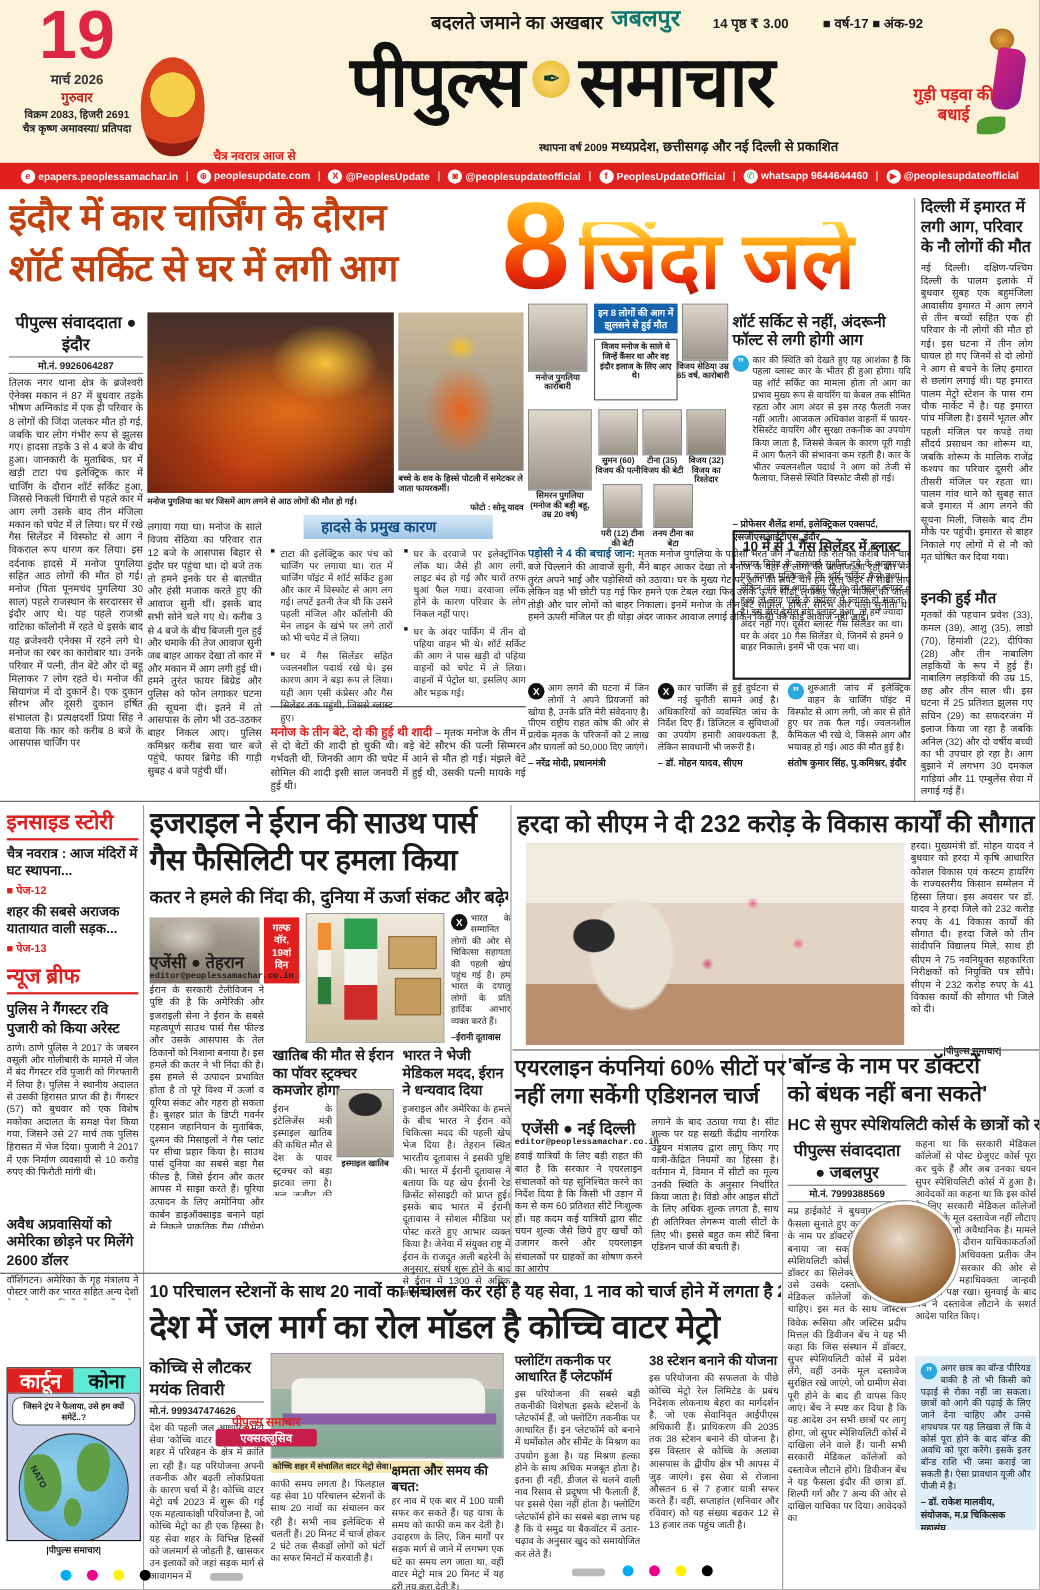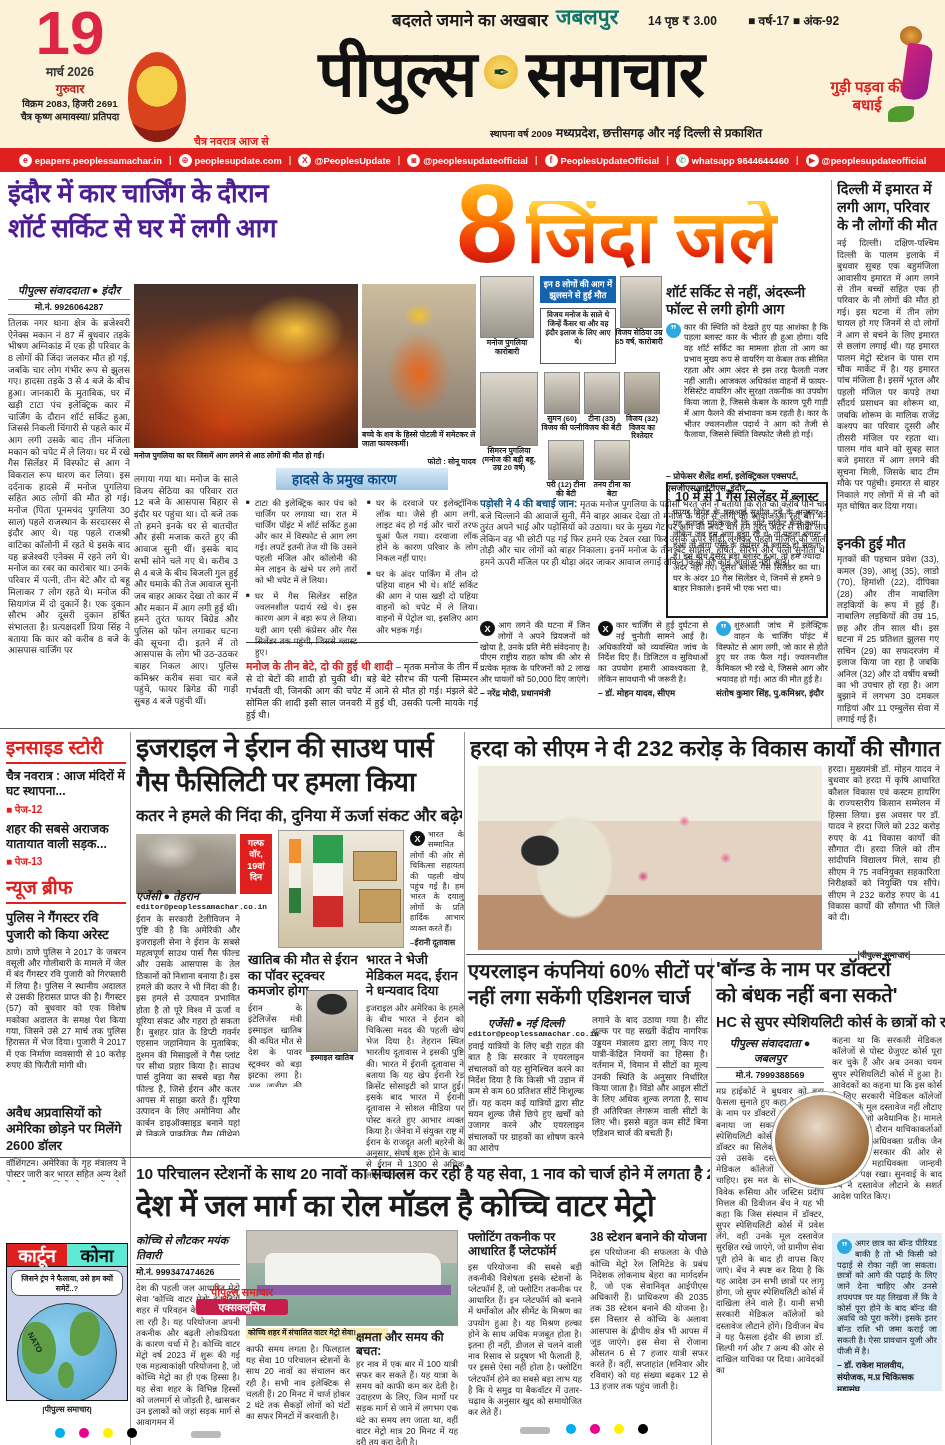--- a/index.html
+++ b/index.html
@@ -28,27 +28,27 @@
   .gudi-cloth{width:26px;height:56px;background:linear-gradient(120deg,#d2217c,#8e1a8a);border-radius:4px 10px 14px 8px;transform:rotate(8deg);}
   .gudi-pot{width:22px;height:20px;border-radius:50%;background:radial-gradient(#e9a441,#9c5a14);}
   .gudi-leaf{width:26px;height:16px;border-radius:50% 10% 50% 10%;background:#4f9b2f;}
   .socialbar{left:0;top:148px;width:945px;height:24px;background:#e0201f;display:flex;align-items:center;
              justify-content:center;gap:7px;color:#fff;font-size:9.3px;font-weight:bold;white-space:nowrap;}
   .sicon{width:13px;height:13px;border-radius:50%;background:#fff;color:#e0201f;display:inline-flex;
          align-items:center;justify-content:center;font-size:8.5px;font-weight:900;margin-right:3px;}
   .sdiv{color:#ffd;opacity:.8;}
 
   
-  .hl1{font-size:26px;font-weight:900;line-height:1.35;color:#4c1d95;letter-spacing:-.5px;white-space:nowrap;}
+  .hl1{font-size:34px;font-weight:900;line-height:1.35;color:#c2410c;letter-spacing:-.5px;white-space:nowrap;}
   .firetext{font-weight:900;color:#e8420c;}
   @supports ((-webkit-background-clip:text) or (background-clip:text)){
     .firetext{background:linear-gradient(180deg,#ffd23e 4%,#ff8a00 38%,#ea2a0b 72%,#9c0d05);
               -webkit-background-clip:text;background-clip:text;color:transparent;}
   }
-  .byline{font-size:11px;font-weight:bold;text-align:center;font-style:italic;}
+  .byline{font-size:15px;font-weight:bold;text-align:center;}
   .phone{font-size:8.8px;font-weight:bold;text-align:center;border-top:1px solid #777;border-bottom:1px solid #777;padding:1px 0;margin:2px 0 3px;}
   .ph-fire{background:
       radial-gradient(70px 50px at 72% 28%,#f8c43c,transparent 70%),
       radial-gradient(150px 90px at 58% 55%,#f07818cc,transparent 72%),
       radial-gradient(220px 140px at 40% 85%,#c33b10,transparent 78%),
       linear-gradient(180deg,#43302c,#7c3a1a 55%,#2d1410);}
   .ph-man{background:
       radial-gradient(26px 20px at 50% 22%,#f2c22e,transparent 60%),
       radial-gradient(46px 60px at 50% 62%,#e8651d,transparent 70%),
       linear-gradient(180deg,#cdbd9f,#8b7f72);}
@@ -295,21 +295,21 @@
     <div class="abs" style="left:10px;top:8px;width:12px;height:74px;background:linear-gradient(180deg,#f19133 33%,#f4f2ea 33% 66%,#2e7d3c 66%);"></div>
     <div class="abs" style="left:34px;top:4px;width:30px;height:92px;background:linear-gradient(180deg,#2e9e4f 30%,#f6f4ee 30% 66%,#cf2b2b 66%);"></div>
     <div class="abs" style="left:74px;top:20px;width:44px;height:30px;background:#c9a468;border:1px solid #8a6c3c;"></div>
     <div class="abs" style="left:80px;top:58px;width:42px;height:34px;background:#c49c5e;border:1px solid #8a6c3c;"></div>
   </div>
   <div class="abs" style="left:410px;top:830px;width:54px;height:158px;overflow:hidden;">
     <span class="quote-ic">X</span>
     <div class="qt" style="font-size:8px;">भारत के सम्मानित लोगों की ओर से चिकित्सा सहायता की पहली खेप पहुंच गई है। हम भारत के दयालु लोगों के प्रति हार्दिक आभार व्यक्त करते हैं।</div>
     <div class="qattr" style="font-size:8px;">–ईरानी दूतावास</div>
   </div>
-  <div class="abs" style="left:136px;top:888px;width:104px;">
+  <div class="abs" style="left:136px;top:864px;width:104px;">
     <div class="byline" style="text-align:left;">एजेंसी ● तेहरान</div>
     <div class="mail">editor@peoplessamachar.co.in</div>
     <div class="body" style="font-size:8.7px;height:222px;margin-top:3px;">ईरान के सरकारी टेलीविजन ने पुष्टि की है कि अमेरिकी और इजराइली सेना ने ईरान के सबसे महत्वपूर्ण साउथ पार्स गैस फील्ड और उसके आसपास के तेल ठिकानों को निशाना बनाया है। इस हमले की कतर ने भी निंदा की है। इस हमले से उत्पादन प्रभावित होता है तो पूरे विश्व में ऊर्जा व यूरिया संकट और गहरा हो सकता है। बुशहर प्रांत के डिप्टी गवर्नर एहसान जहानियान के मुताबिक, दुश्मन की मिसाइलों ने गैस प्लांट पर सीधा प्रहार किया है। साउथ पार्स दुनिया का सबसे बड़ा गैस फील्ड है, जिसे ईरान और कतर आपस में साझा करते हैं। यूरिया उत्पादन के लिए अमोनिया और कार्बन डाइऑक्साइड बनाने यहां से निकले प्राकृतिक गैस (मीथेन) का उपयोग किया जाता है।</div>
   </div>
   <div class="abs" style="left:248px;top:952px;width:112px;">
     <div class="subhd2">खातिब की मौत से ईरान का पॉवर स्ट्रक्चर कमजोर होगा</div>
     <div class="abs" style="right:2px;top:38px;width:52px;height:62px;background:
          radial-gradient(26px 18px at 50% 22%,#2a2a2a 0 55%,transparent 60%),
          linear-gradient(180deg,#cfc8bd,#a79f92);border:1px solid #888;"></div>
     <div class="abs cap ctr" style="right:0;top:102px;width:56px;">इस्माइल खातिब</div>
@@ -387,21 +387,21 @@
   </div>
 
   <div class="abs" style="left:246px;top:1230px;width:212px;height:96px;background:linear-gradient(180deg,#c8c4bb 0 34%,#9fb6a9 34%,#7fa394);overflow:hidden;border:1px solid #999;">
     <div class="abs" style="left:18px;top:22px;width:176px;height:34px;background:#f2f2ee;border-radius:8px 14px 4px 4px;"></div>
     <div class="abs" style="left:10px;top:54px;width:194px;height:10px;background:#8a5da8;"></div>
   </div>
   <div class="abs" style="left:196px;top:1284px;width:92px;text-align:center;">
     <div class="b red" style="font-size:11px;">पीपुल्स समाचार</div>
     <div class="badge2">एक्सक्लूसिव</div>
   </div>
-  <div class="abs cap hilite" style="left:246px;top:1328px;width:142px;padding:1px 2px;">कोच्चि शहर में संचालित वाटर मेट्रो सेवा।</div>
+  <div class="abs cap hilite" style="left:246px;top:1328px;width:158px;padding:1px 2px;">कोच्चि शहर में संचालित वाटर मेट्रो सेवा।</div>
   <div class="abs body" style="left:246px;top:1344px;width:104px;height:98px;font-size:8.6px;">काफी समय लगता है। फिलहाल यह सेवा 10 परिचालन स्टेशनों के साथ 20 नावों का संचालन कर रही है। सभी नाव इलेक्टिक से चलती हैं। 20 मिनट में चार्ज होकर 2 घंटे तक सैकड़ों लोगों को घंटों का सफर मिनटों में करवाती है।</div>
   <div class="abs" style="left:356px;top:1330px;width:102px;">
     <div class="khead">क्षमता और समय की बचत:</div>
     <div class="body" style="font-size:8.6px;height:96px;">हर नाव में एक बार में 100 यात्री सफर कर सकते हैं। यह यात्रा के समय को काफी कम कर देती है। उदाहरण के लिए, जिन मार्गों पर सड़क मार्ग से जाने में लगभग एक घंटे का समय लग जाता था, वहीं वाटर मेट्रो मात्र 20 मिनट में यह दूरी तय करा देती है।</div>
   </div>
   <div class="abs" style="left:468px;top:1230px;width:114px;">
     <div class="khead">फ्लोटिंग तकनीक पर आधारित हैं प्लेटफॉर्म</div>
     <div class="body" style="font-size:8.6px;height:182px;margin-top:3px;">इस परियोजना की सबसे बड़ी तकनीकी विशेषता इसके स्टेशनों के प्लेटफॉर्म हैं, जो फ्लोटिंग तकनीक पर आधारित हैं। इन प्लेटफॉर्म को बनाने में थर्मोकोल और सीमेंट के मिश्रण का उपयोग हुआ है। यह मिश्रण हल्का होने के साथ अधिक मजबूत होता है। इतना ही नहीं, डीजल से चलने वाली नाव रिसाव से प्रदूषण भी फैलाती हैं, पर इससे ऐसा नहीं होता है। फ्लोटिंग प्लेटफॉर्म होने का सबसे बड़ा लाभ यह है कि ये समुद्र या बैकवॉटर में उतार-चढ़ाव के अनुसार खुद को समायोजित कर लेते हैं।</div>
   </div>
   <div class="abs" style="left:590px;top:1230px;width:118px;">

